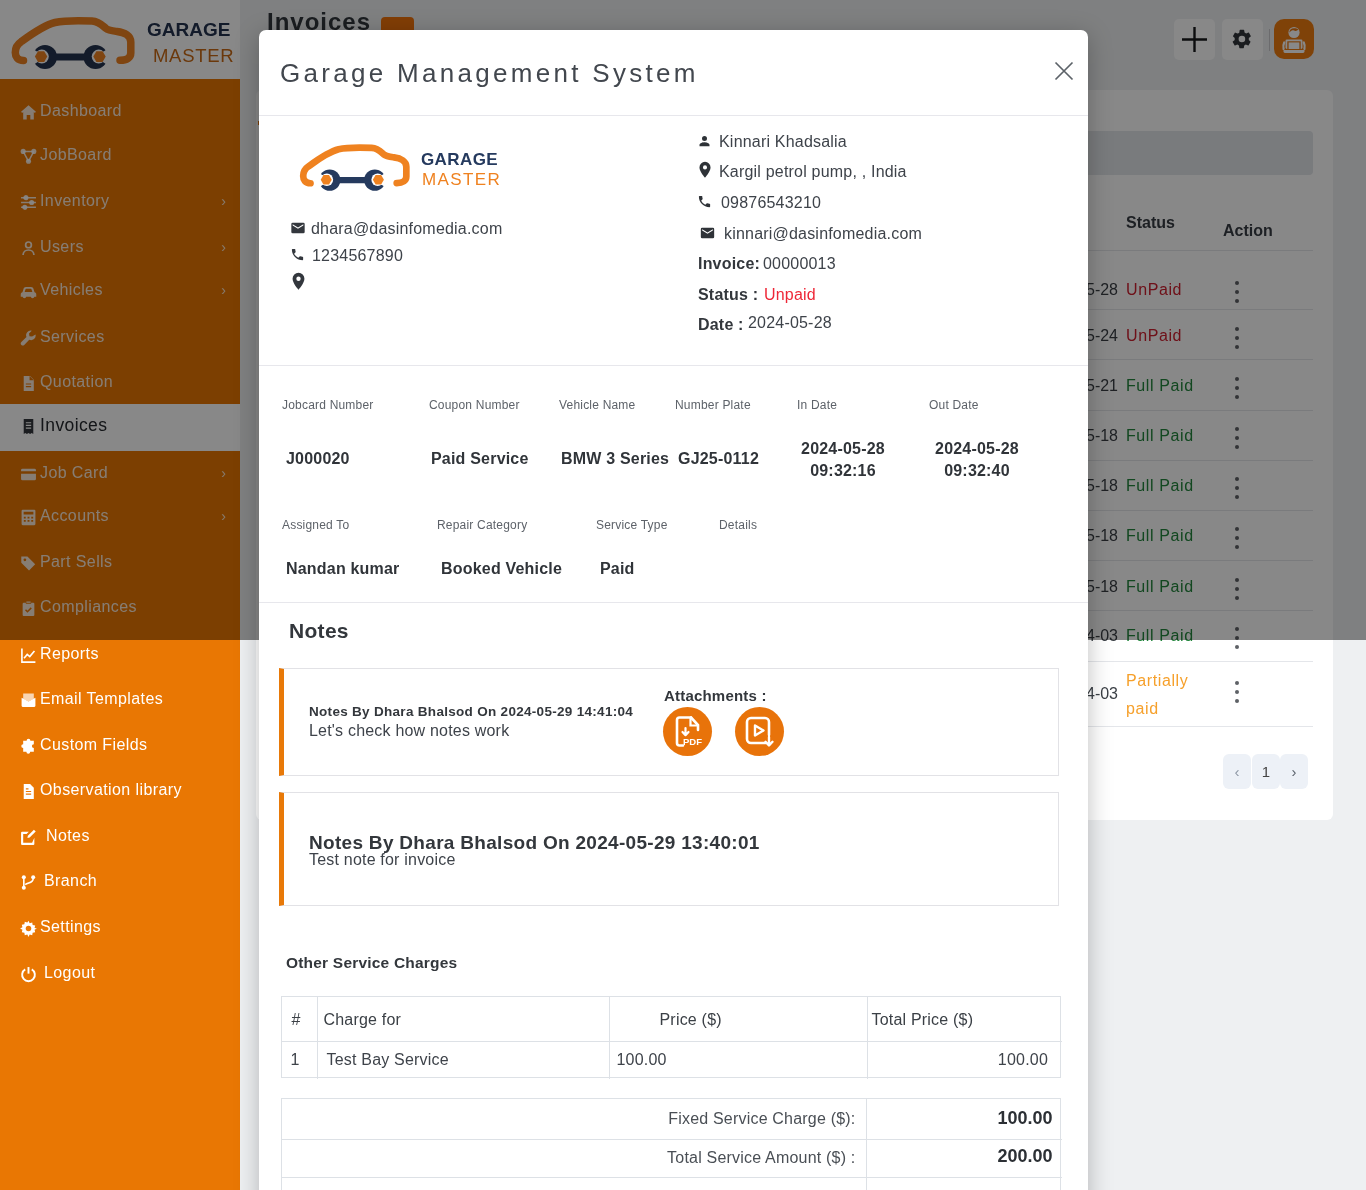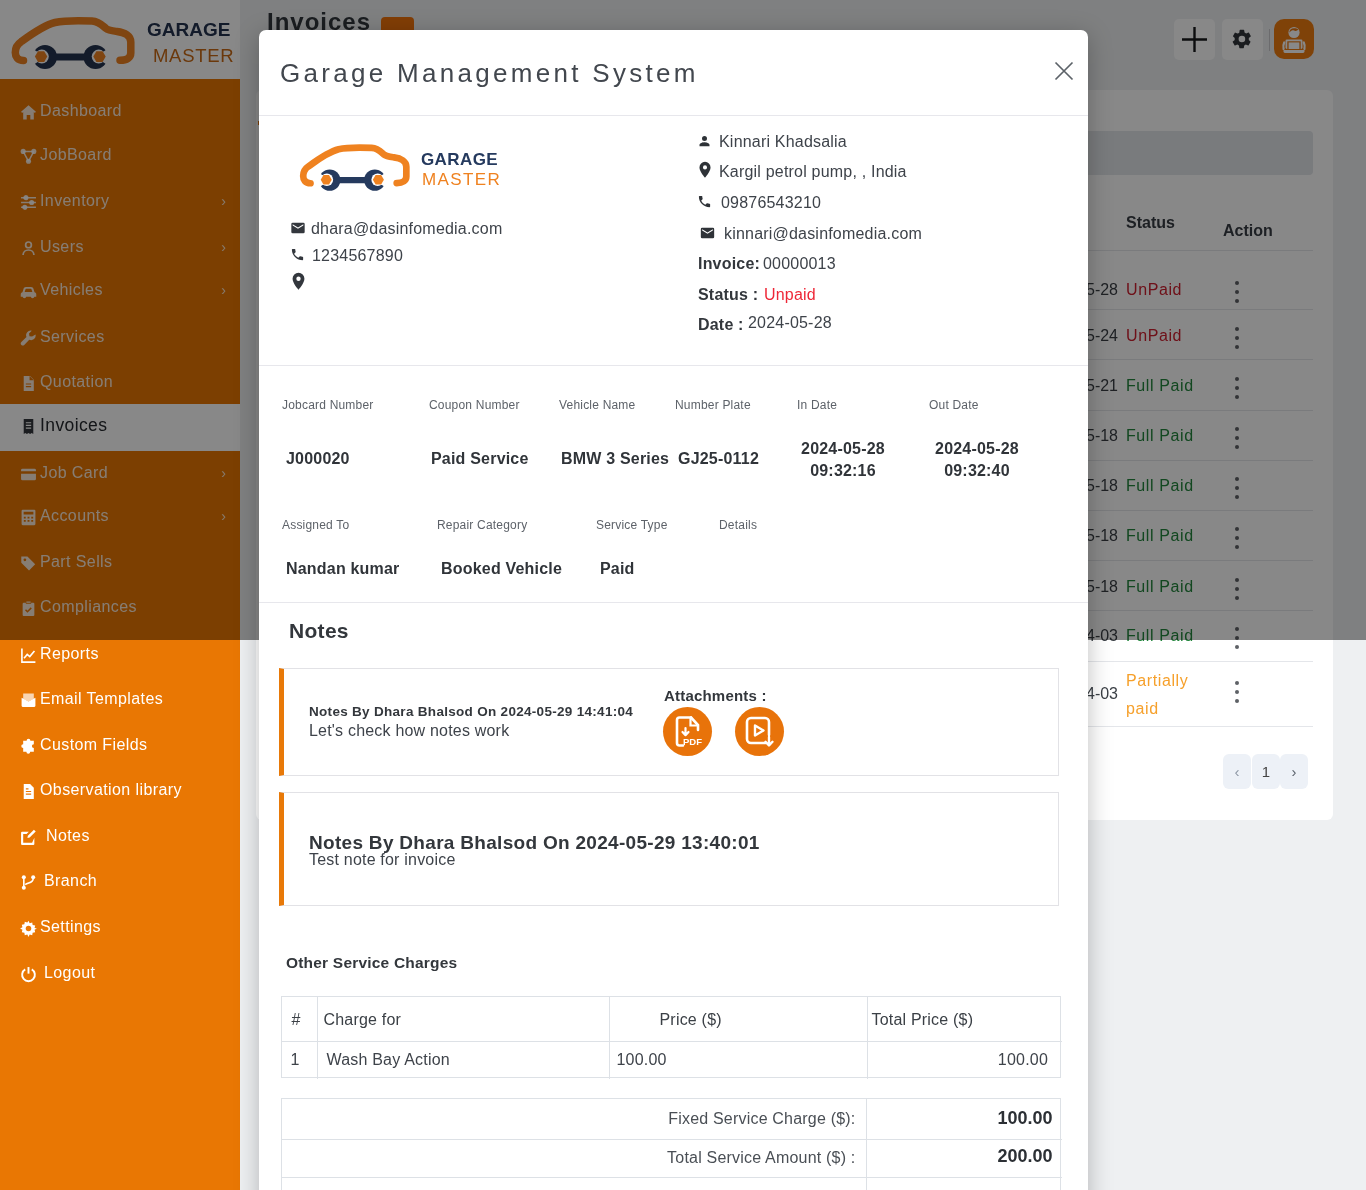--- a/index.html
+++ b/index.html
@@ -455,21 +455,21 @@
     <div class="abs" style="left:21.5px;top:966px;width:780.5px;height:82px;border:1px solid #dde1e6;">
       <div class="abs" style="left:35.5px;top:0;width:1px;height:82px;background:#dde1e6;"></div>
       <div class="abs" style="left:327.5px;top:0;width:1px;height:82px;background:#dde1e6;"></div>
       <div class="abs" style="left:585px;top:0;width:1px;height:82px;background:#dde1e6;"></div>
       <div class="abs" style="left:0;top:44px;width:780.5px;height:1px;background:#dde1e6;"></div>
       <div class="ctx" style="left:10px;top:14px;color:#3b4046;">#</div>
       <div class="ctx" style="left:42px;top:14px;color:#3b4046;">Charge for</div>
       <div class="ctx" style="left:330px;top:14px;color:#3b4046;margin-left:48px;">Price ($)</div>
       <div class="ctx" style="left:590px;top:14px;color:#3b4046;">Total Price ($)</div>
       <div class="ctx" style="left:9px;top:54px;">1</div>
-      <div class="ctx" style="left:45px;top:54px;">Wash Bay Action</div>
+      <div class="ctx" style="left:45px;top:54px;">Test Bay Service</div>
       <div class="ctx" style="left:335px;top:54px;">100.00</div>
       <div class="ctx" style="top:54px;right:12px;">100.00</div>
     </div>
 
     <div class="abs" style="left:21.5px;top:1068px;width:780.5px;height:132px;border:1px solid #dde1e6;border-bottom:none;">
       <div class="abs" style="left:584.5px;top:0;width:1px;height:132px;background:#dde1e6;"></div>
       <div class="abs" style="left:0;top:40px;width:780.5px;height:1px;background:#dde1e6;"></div>
       <div class="abs" style="left:0;top:78px;width:780.5px;height:1px;background:#dde1e6;"></div>
       <div class="ctx" style="top:11px;left:374px;width:200px;text-align:right;color:#4a4f55;">Fixed Service Charge ($):</div>
       <div class="abs" style="top:9px;left:593px;width:178px;text-align:right;font-size:18px;font-weight:bold;color:#2c3035;">100.00</div>

